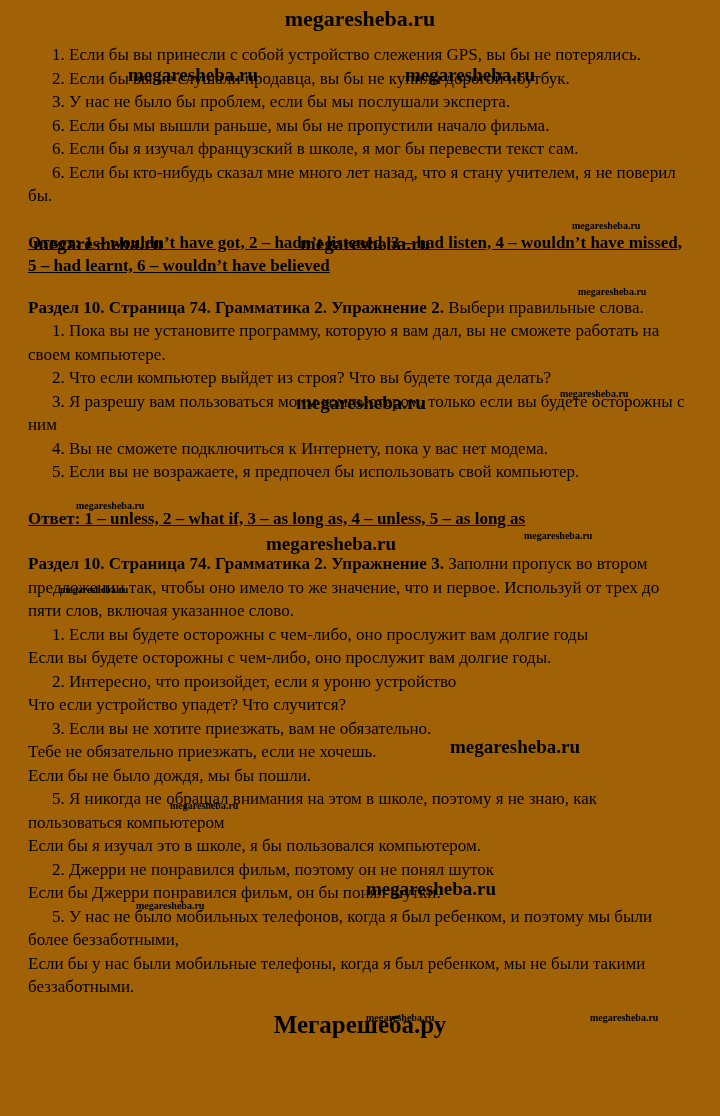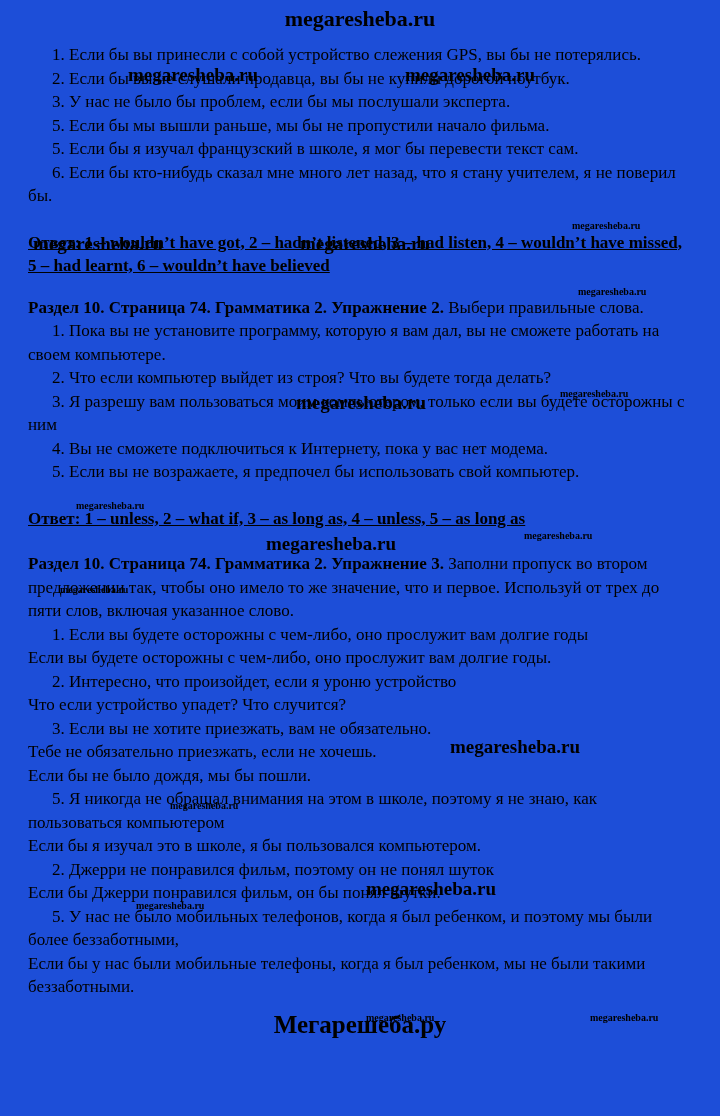--- a/index.html
+++ b/index.html
@@ -3,21 +3,21 @@
 <meta charset="utf-8">
 <style>
   html, body { margin: 0; padding: 0; background: #ffffff; }
   .page {
     position: relative;
     width: 720px;
     height: 1116px;
     box-sizing: border-box;
     padding: 0 28px;
     overflow: hidden;
-    background: #1d4ed8;
+    background: #a16207;
     color: #000000;
     font-family: "Liberation Serif", "DejaVu Serif", serif;
     font-size: 17px;
     line-height: 23.5px;
   }
   .site-header {
     margin: 4px 0 10px 0;
     text-align: center;
     font-size: 22px;
     line-height: 29px;
@@ -52,22 +52,22 @@
 </head>
 <body>
 
 <div class="page">
 
   <div class="site-header">megaresheba.ru</div>
 
   <p class="para numbered">1. Если бы вы принесли с собой устройство слежения GPS, вы бы не потерялись.</p>
   <p class="para numbered">2. Если бы вы не слушали продавца, вы бы не купили дорогой ноутбук.</p>
   <p class="para numbered">3. У нас не было бы проблем, если бы мы послушали эксперта.</p>
-  <p class="para numbered">5. Если бы мы вышли раньше, мы бы не пропустили начало фильма.</p>
-  <p class="para numbered">5. Если бы я изучал французский в школе, я мог бы перевести текст сам.</p>
+  <p class="para numbered">6. Если бы мы вышли раньше, мы бы не пропустили начало фильма.</p>
+  <p class="para numbered">6. Если бы я изучал французский в школе, я мог бы перевести текст сам.</p>
   <p class="para numbered">6. Если бы кто-нибудь сказал мне много лет назад, что я стану учителем, я не поверил бы.</p>
 
   <div class="spacer"></div>
 
   <p class="para answer">Ответ: 1 – wouldn’t have got, 2 – hadn’t listened, 3 – had listen, 4 – wouldn’t have missed, 5 – had learnt, 6 – wouldn’t have believed</p>
 
   <div class="gap-lg"></div>
 
   <p class="para"><span class="bold">Раздел 10. Страница 74. Грамматика 2. Упражнение 2.</span> <span>Выбери правильные слова.</span></p>
 

